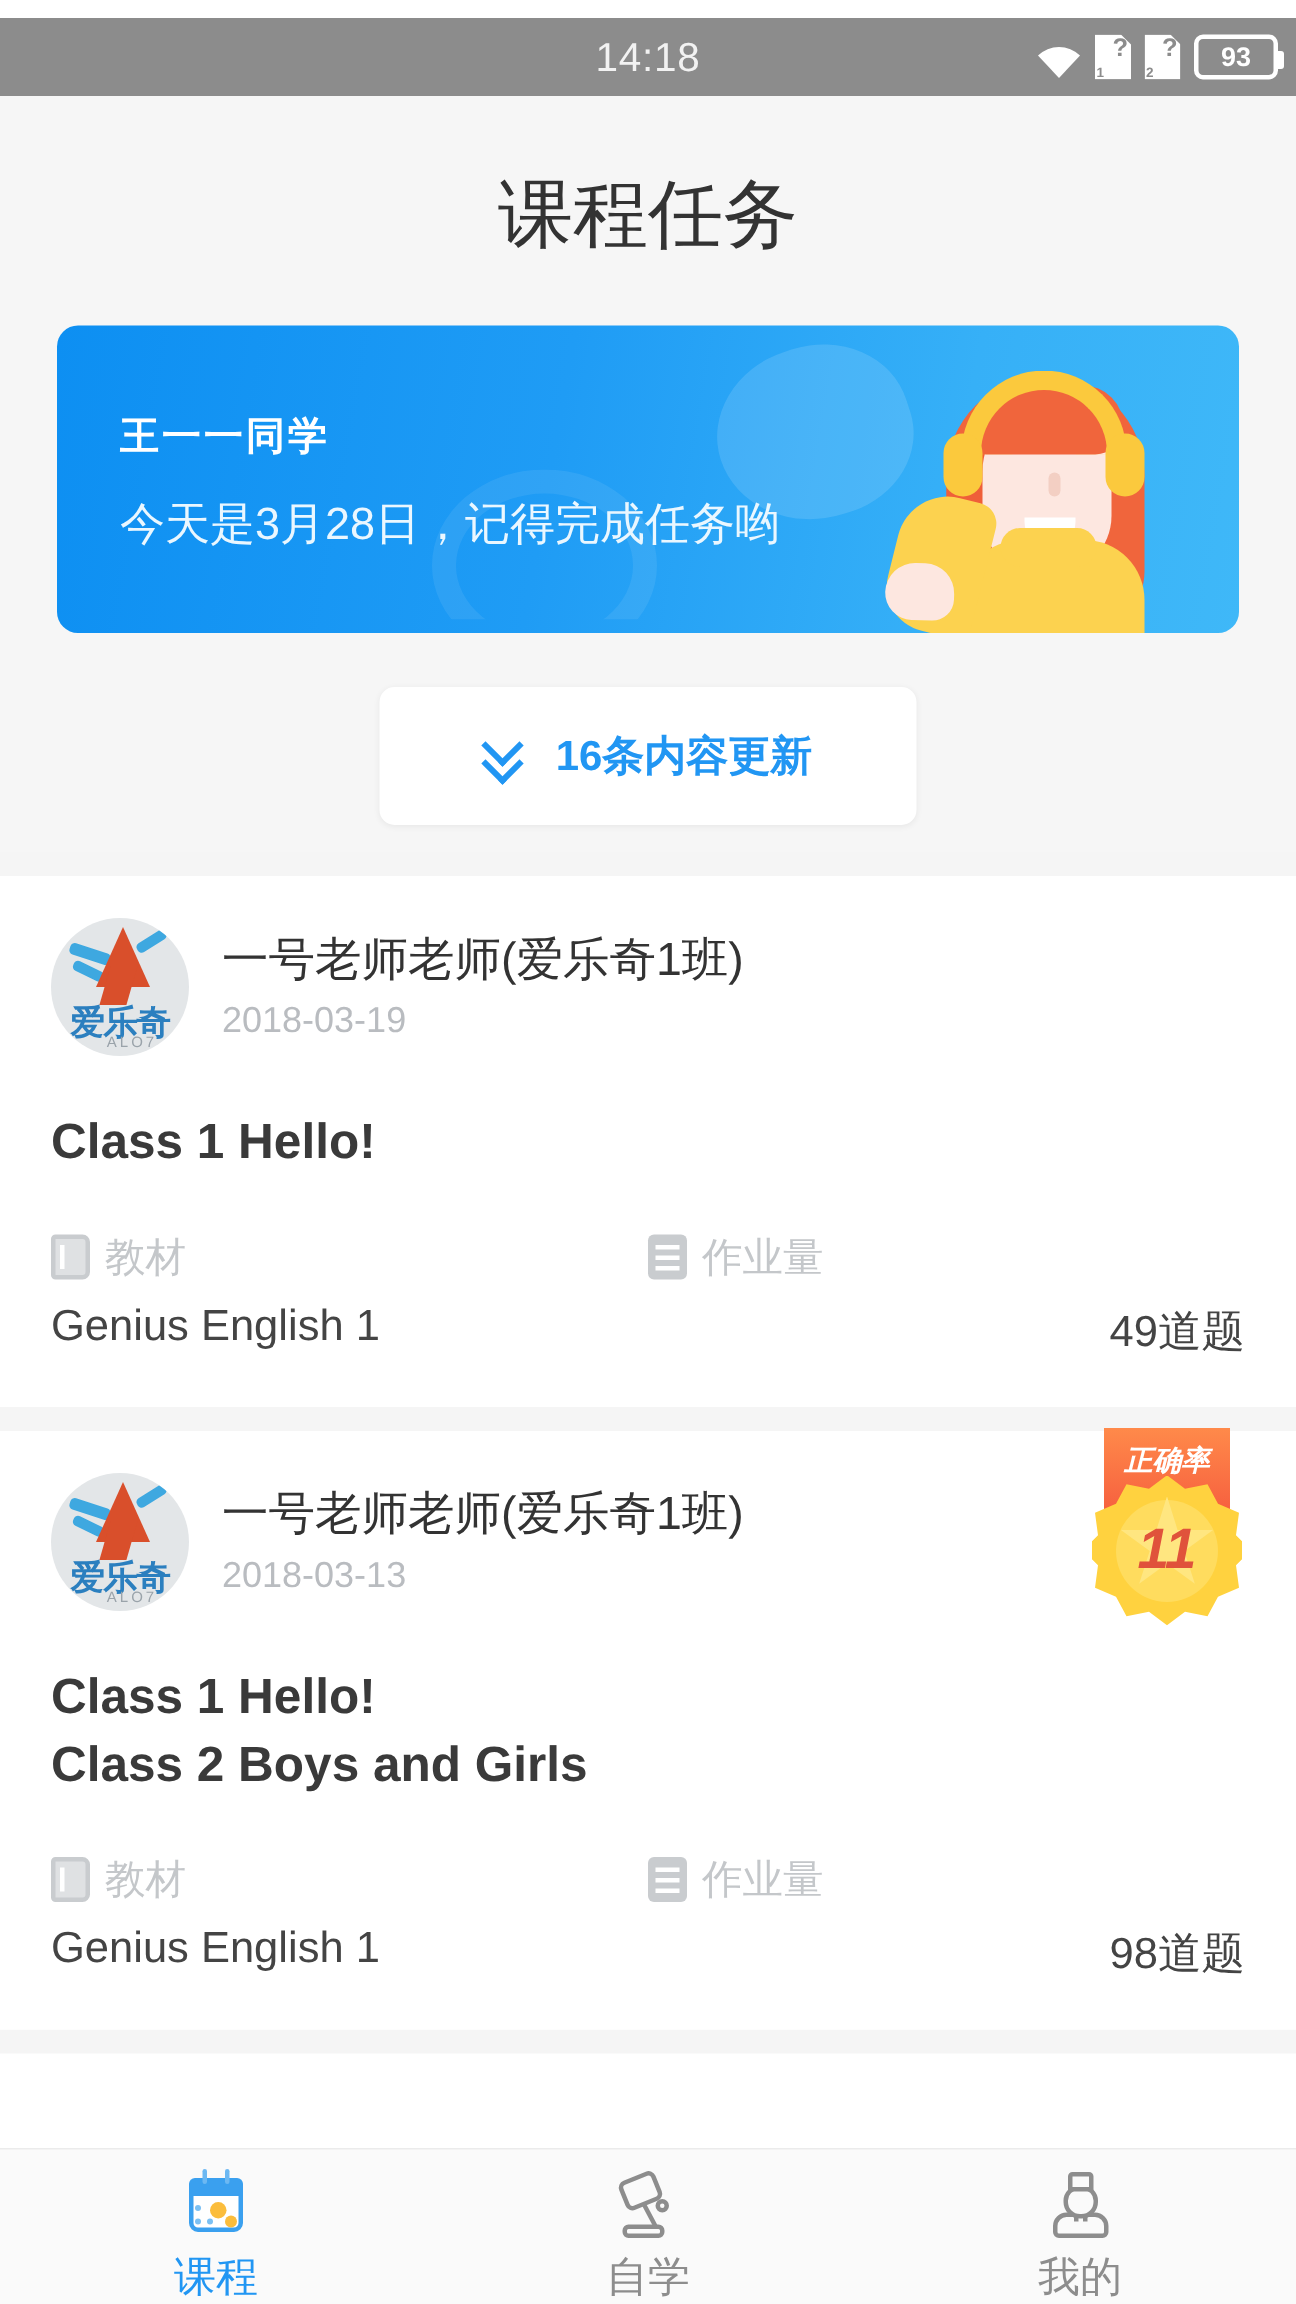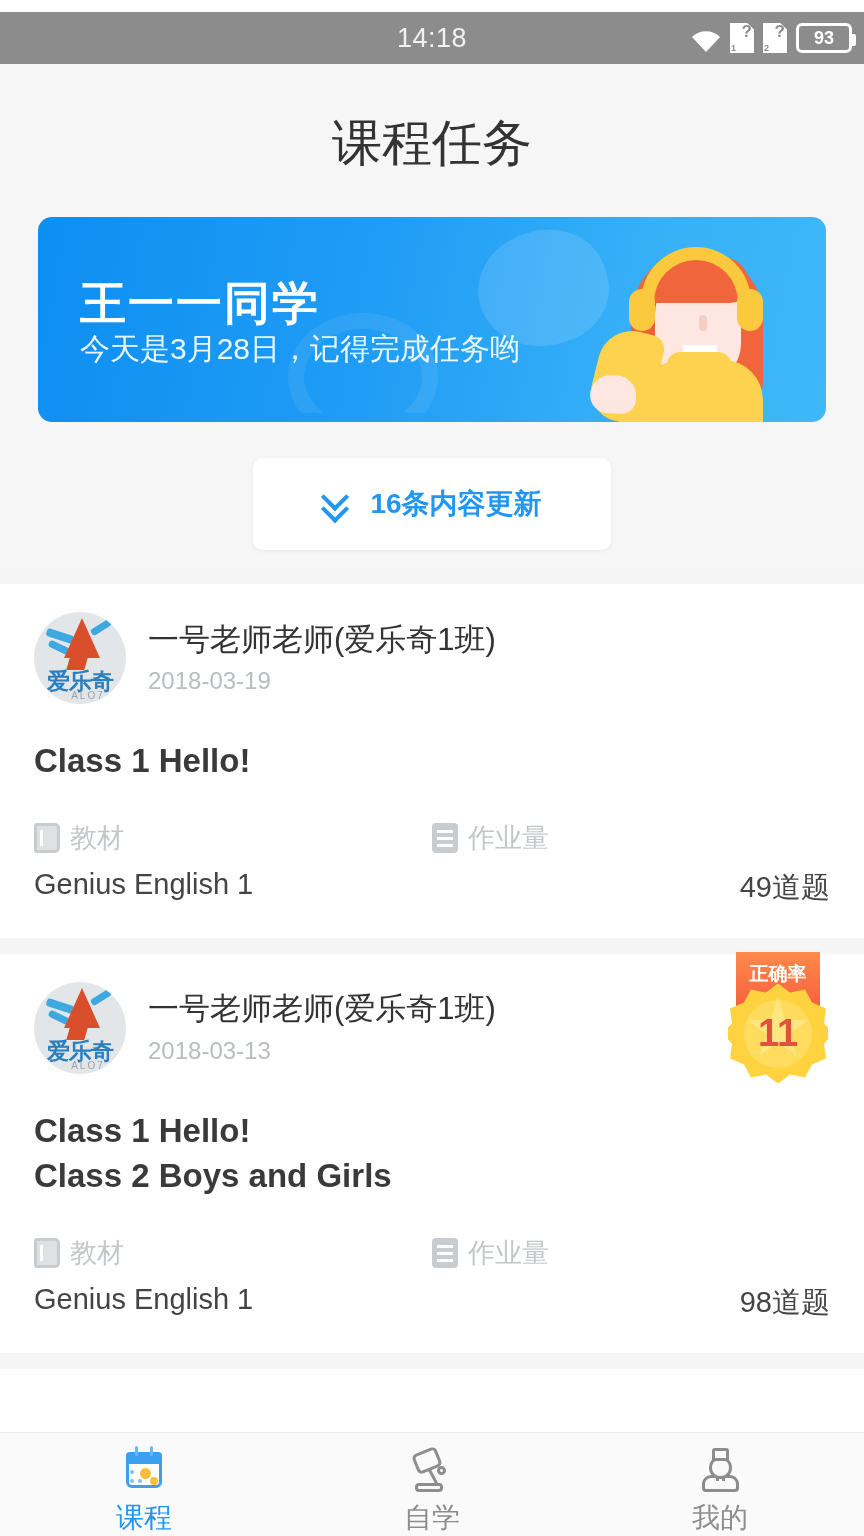--- a/index.html
+++ b/index.html
@@ -58,21 +58,21 @@
     background:rgba(255,255,255,.13); border-radius:50% 50% 46% 54%;
     transform:rotate(-18deg);
   }
   .planet2{
     position:absolute; left:250px; top:96px; width:150px; height:128px;
     border:16px solid rgba(255,255,255,.08); border-radius:50%;
     clip-path:polygon(0 0,100% 0,100% 78%,0 78%);
   }
   .banner-name{
     position:absolute; left:42px; top:56px;
-    font-size:46px; font-weight:bold; color:#ffffff; letter-spacing:2px;
+    font-size:26px; font-weight:bold; color:#ffffff; letter-spacing:2px;
   }
   .banner-sub{
     position:absolute; left:42px; top:112px;
     font-size:30px; color:#eaf7ff;
   }
   
   .girl{ position:absolute; right:22px; bottom:0; width:215px; height:185px; }
   .g-hair{
     position:absolute; left:42px; top:14px; width:132px; height:168px;
     background:#f0653c; border-radius:66px 66px 38px 38px;
@@ -213,21 +213,21 @@
   .ic-doc{
     width:26px; height:30px; position:relative; flex:none;
     background:#c9cccf; border-radius:4px;
   }
   .ic-doc::before{
     content:""; position:absolute; left:5px; top:7px; width:16px; height:3px;
     background:#ffffff; box-shadow:0 7px 0 #ffffff, 0 14px 0 #ffffff;
   }
 
   
-  .medal{ position:absolute; right:32px; top:-2px; width:110px; height:140px; }
+  .medal{ position:absolute; right:32px; top:-2px; width:110px; height:140px;font-style:italic; }
   .ribbon{
     position:absolute; left:14px; top:0; width:84px; height:70px;
     background:linear-gradient(180deg,#ff8a4a,#f4553c);
     clip-path:polygon(0 0,100% 0,100% 100%,50% 80%,0 100%);
     display:flex; justify-content:center; padding-top:9px;
   }
   .ribbon span{ font-size:19px; color:#ffffff; font-weight:bold; }
   .badge{
     position:absolute; left:6px; top:32px; width:100px; height:100px;
     background:#ffd23f;

